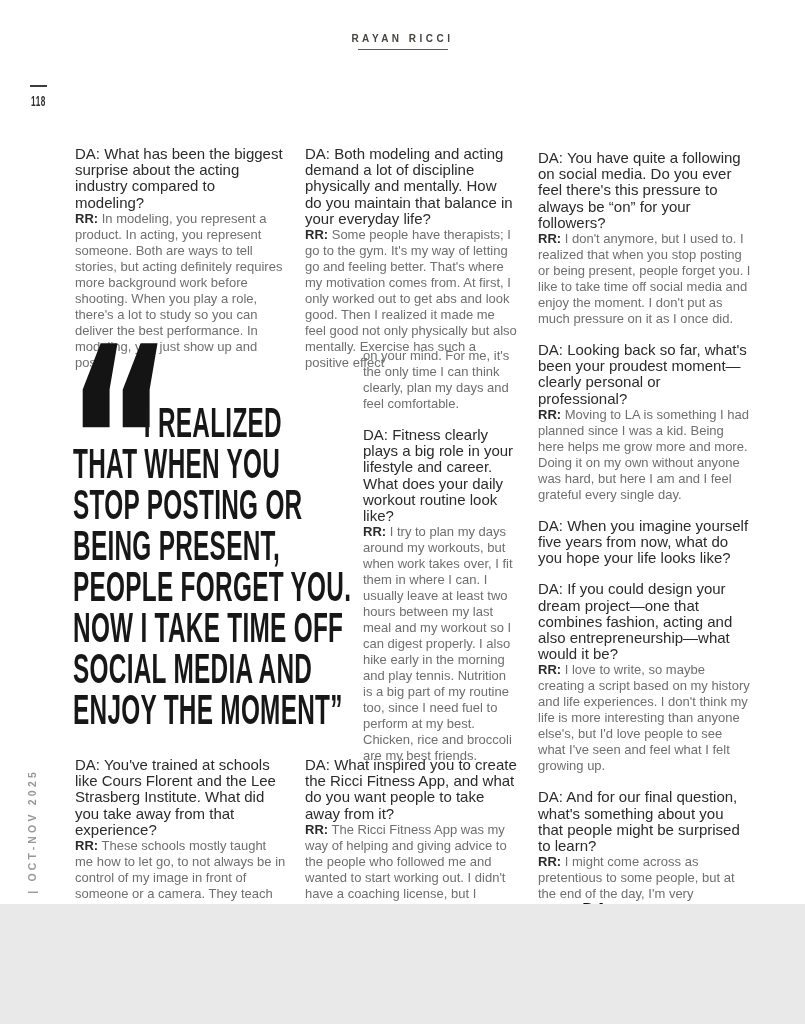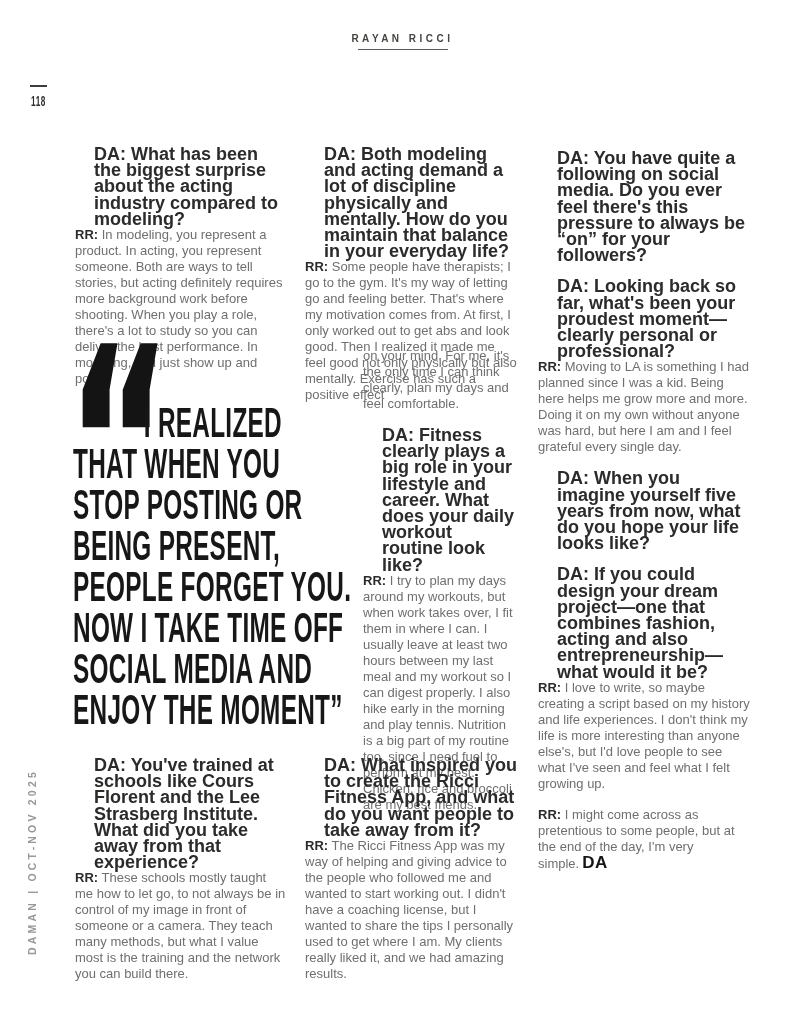--- a/index.html
+++ b/index.html
@@ -1,17 +1,17 @@
 <!DOCTYPE html>
 <html><head>
 <meta charset="utf-8">
 <style>
   html,body{margin:0;padding:0;background:#e9e9e9;}
   .page{
-    position:relative;width:805px;height:1024px;background:#ffffff;
+    position:relative;width:805px;height:904px;background:#ffffff;
     font-family:"Liberation Sans",sans-serif;overflow:hidden;margin:0 auto;
   }
   
   .header{position:absolute;top:33px;left:0;right:0;text-align:center;}
   .header-title{font-size:10px;font-weight:700;letter-spacing:3.5px;color:#45443f;}
   .header-rule{width:90px;height:0;border-top:1px solid #5a5954;margin:5px auto 0;}
   
   .folio-rule{position:absolute;left:30px;top:85px;width:17px;height:2px;background:#3d3d3b;}
   .page-number{
     position:absolute;left:31px;top:92px;font-size:15px;font-weight:700;color:#2f2f2d;
@@ -19,21 +19,21 @@
   }
   
   .spine-credit{
     position:absolute;left:26px;top:753px;height:202px;
     writing-mode:vertical-rl;transform:rotate(180deg);
     font-size:10.5px;font-weight:700;letter-spacing:3.2px;color:#96979a;white-space:nowrap;
   }
   
   .block{position:absolute;}
   .qa{margin-bottom:15px;}
-  .q{font-weight:700;color:#2c2b2a;font-size:18px;line-height:16.2px;margin-left:19px;}
+  .q{font-weight:400;color:#2c2b2a;font-size:15px;line-height:16.2px;}
   .a{color:#6e6f71;font-size:13px;line-height:16px;}
   .a b{color:#2c2b2a;}
   #col1-top{left:75px;top:146px;width:212px;}
   #col1-bottom{left:75px;top:757px;width:212px;}
   #col2-top{left:305px;top:146px;width:212px;}
   #col2-wrap{left:363px;top:348px;width:154px;}
   #col2-bottom{left:305px;top:757px;width:215px;}
   #col3{left:538px;top:150px;width:213px;}
   
   .quote-mark{
@@ -106,30 +106,32 @@
   <div class="block" id="col2-bottom">
     <div class="qa">
       <div class="q">DA: What inspired you to create the Ricci Fitness App, and what do you want people to take away from it?</div>
       <div class="a"><b>RR:</b><span> The Ricci Fitness App was my way of helping and giving advice to the people who followed me and wanted to start working out. I didn't have a coaching license, but I wanted to share the tips I personally used to get where I am. My clients really liked it, and we had amazing results.</span></div>
     </div>
   </div>
 
   <div class="block" id="col3">
     <div class="qa">
       <div class="q">DA: You have quite a following on social media. Do you ever feel there's this pressure to always be “on” for your followers?</div>
+      <div class="a"><b>RR:</b><span> I don't anymore, but I used to. I realized that when you stop posting or being present, people forget you. I like to take time off social media and enjoy the moment. I don't put as much pressure on it as I once did.</span></div>
     </div>
     <div class="qa">
       <div class="q">DA: Looking back so far, what's been your proudest moment—clearly personal or professional?</div>
       <div class="a"><b>RR:</b><span> Moving to LA is something I had planned since I was a kid. Being here helps me grow more and more. Doing it on my own without anyone was hard, but here I am and I feel grateful every single day.</span></div>
     </div>
     <div class="qa">
       <div class="q">DA: When you imagine yourself five years from now, what do you hope your life looks like?</div>
     </div>
     <div class="qa">
       <div class="q">DA: If you could design your dream project—one that combines fashion, acting and also entrepreneurship—what would it be?</div>
       <div class="a"><b>RR:</b><span> I love to write, so maybe creating a script based on my history and life experiences. I don't think my life is more interesting than anyone else's, but I'd love people to see what I've seen and feel what I felt growing up.</span></div>
     </div>
     <div class="qa">
+      <div class="q">DA: And for our final question, what's something about you that people might be surprised to learn?</div>
       <div class="a"><b>RR:</b><span> I might come across as pretentious to some people, but at the end of the day, I'm very simple.</span><span class="end-mark">DA</span></div>
     </div>
   </div>
 
 </div>
 
 </body></html>

